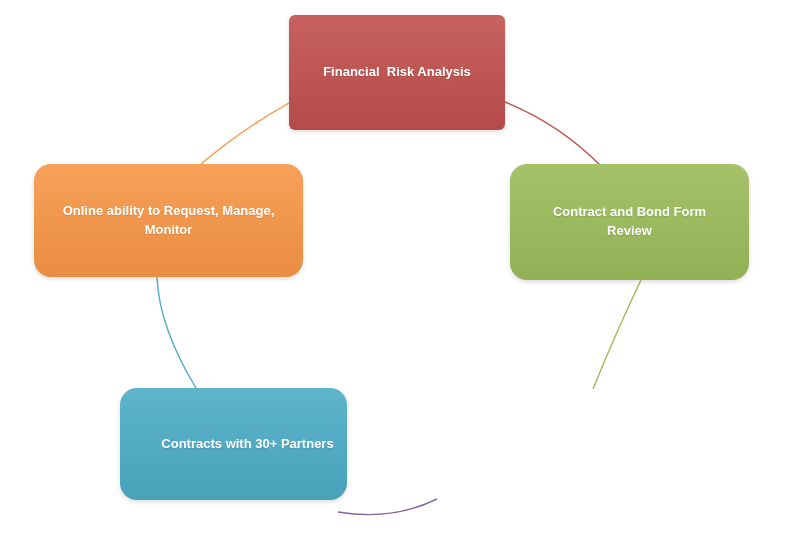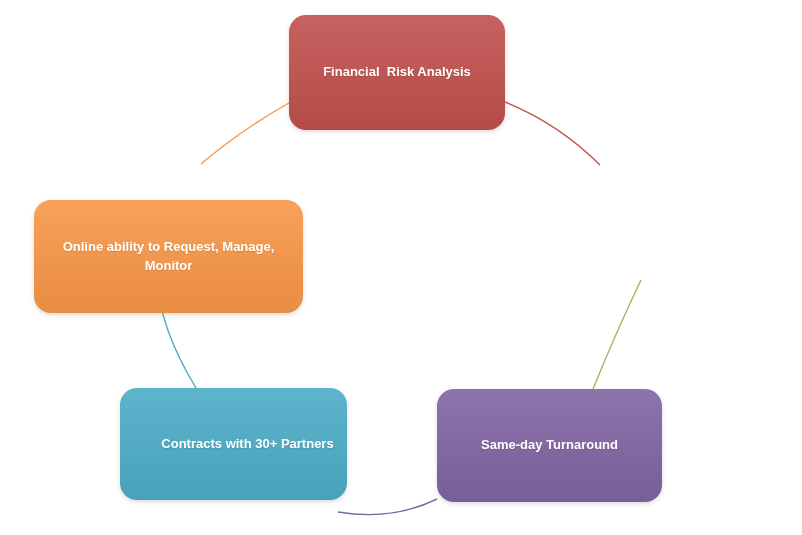--- a/index.html
+++ b/index.html
@@ -49,31 +49,32 @@
 <div class="stage">
 
   <svg class="arcs" viewBox="0 0 802 535" xmlns="http://www.w3.org/2000/svg">
     <path d="M 505,102 Q 559,124 600,165" stroke="#c0504d"></path>
     <path d="M 641,280 Q 617,330 593,389" stroke="#9bbb59"></path>
     <path d="M 437,499 Q 392,521 338,512" stroke="#8064a2"></path>
     <path d="M 196,388 Q 159,327 157,277" stroke="#4bacc6"></path>
     <path d="M 201,164 Q 241,130 289,103" stroke="#f79646"></path>
   </svg>
 
-  <div class="node node-red" style="background-color: rgb(192, 80, 77);">
+  <div class="node node-red" style="background-color: rgb(192, 80, 77); border-radius: 6px;">
     <span class="node-label">Financial  Risk Analysis</span>
   </div>
 
+  <div class="node node-green" style="background-color: rgb(155, 187, 89);">
+    <span class="node-label">Contract and Bond Form
+Review</span>
+  </div>
 
-  <div class="node node-purple" style="background-color: rgb(128, 100, 162);">
-    <span class="node-label">Same-day Turnaround</span>
-  </div>
 
   <div class="node node-teal" style="background-color: rgb(75, 172, 198);">
     <span class="node-label">Contracts with 30+ Partners</span>
   </div>
 
-  <div class="node node-orange" style="background-color: rgb(247, 150, 70); margin-top: 36px;">
+  <div class="node node-orange" style="background-color: rgb(247, 150, 70);">
     <span class="node-label">Online ability to Request, Manage,
 Monitor</span>
   </div>
 
 </div>
 
 </body></html>

